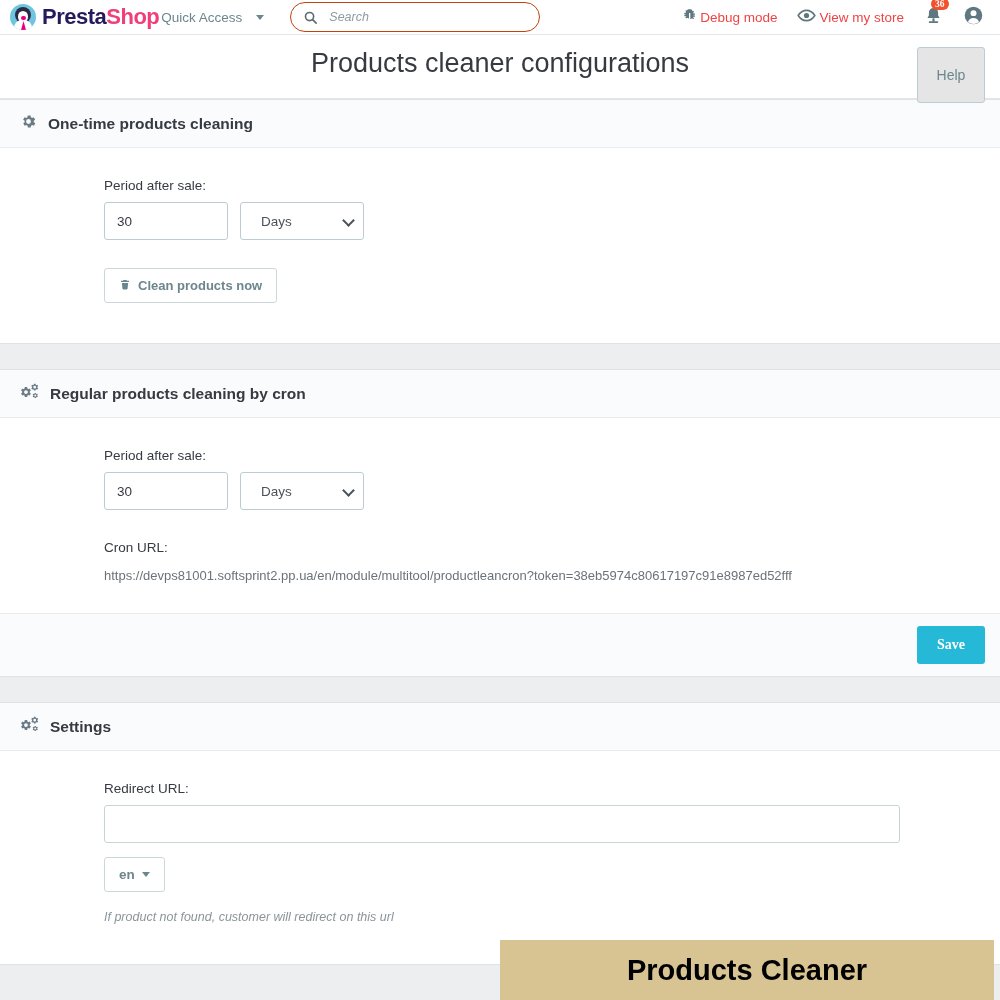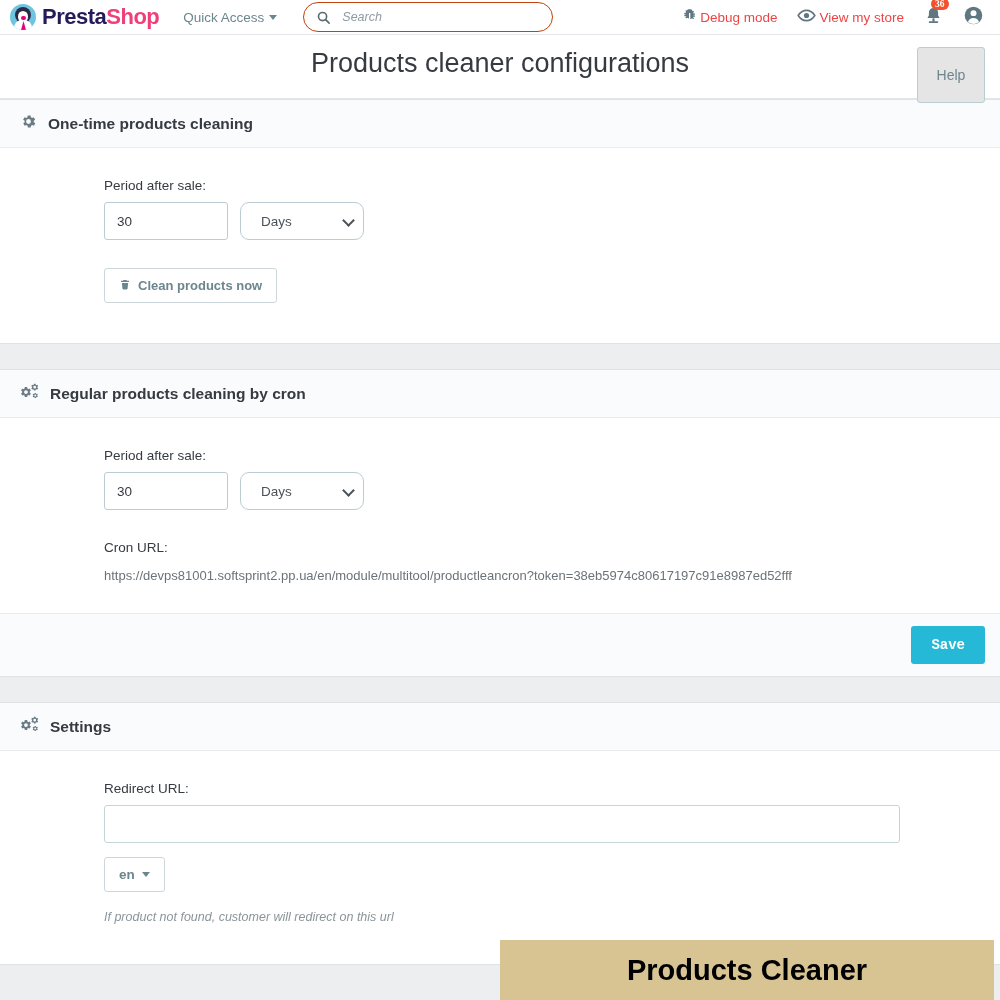--- a/index.html
+++ b/index.html
@@ -58,26 +58,26 @@
   .logo-text {
     font-size: 22px;
     font-weight: 700;
     letter-spacing: -0.5px;
     line-height: 1;
   }
   .logo-text .presta { color: #251b5b; }
   .logo-text .shop { color: #ef3e79; }
 
   .quick-access {
-    margin-left: 24px;
+    margin-left: 2px;
     font-size: 13.5px;
     color: #6c868e;
     display: flex;
     align-items: center;
-    gap: 5px;
+    gap: 14px;
     white-space: nowrap;
   }
   .caret-down {
     width: 0; height: 0;
     border-left: 4.5px solid transparent;
     border-right: 4.5px solid transparent;
     border-top: 5px solid #6c868e;
   }
 
   .searchbox {
@@ -198,21 +198,21 @@
     font-family: "Liberation Sans", sans-serif;
     outline: none;
   }
   .select-wrap {
     position: relative;
     width: 124px; height: 38px;
   }
   .select-wrap select {
     width: 100%; height: 100%;
     border: 1px solid #bbcdd2;
-    border-radius: 9px;
+    border-radius: 3px;
     background: #fff;
     font-size: 13.5px;
     color: #4a5258;
     font-family: "Liberation Sans", sans-serif;
     padding: 0 28px 0 20px;
     appearance: none;
     -webkit-appearance: none;
     outline: none;
   }
   .select-wrap .chev {
@@ -256,21 +256,21 @@
   .btn-primary {
     background: #25b9d7;
     color: #fff;
     border: 0;
     border-radius: 3px;
     height: 38px;
     padding: 0 20px;
     font-size: 14px;
     font-weight: 600;
     cursor: pointer;
-    font-family: Liberation Mono, monospace;
+    font-family: Liberation Serif, serif;
   }
 
   .wide-input {
     width: 796px; height: 38px;
     border: 1px solid #c6d6d6;
     border-radius: 3px;
     padding: 0 12px;
     font-size: 13.5px;
     color: #363a41;
     background: #fff;

